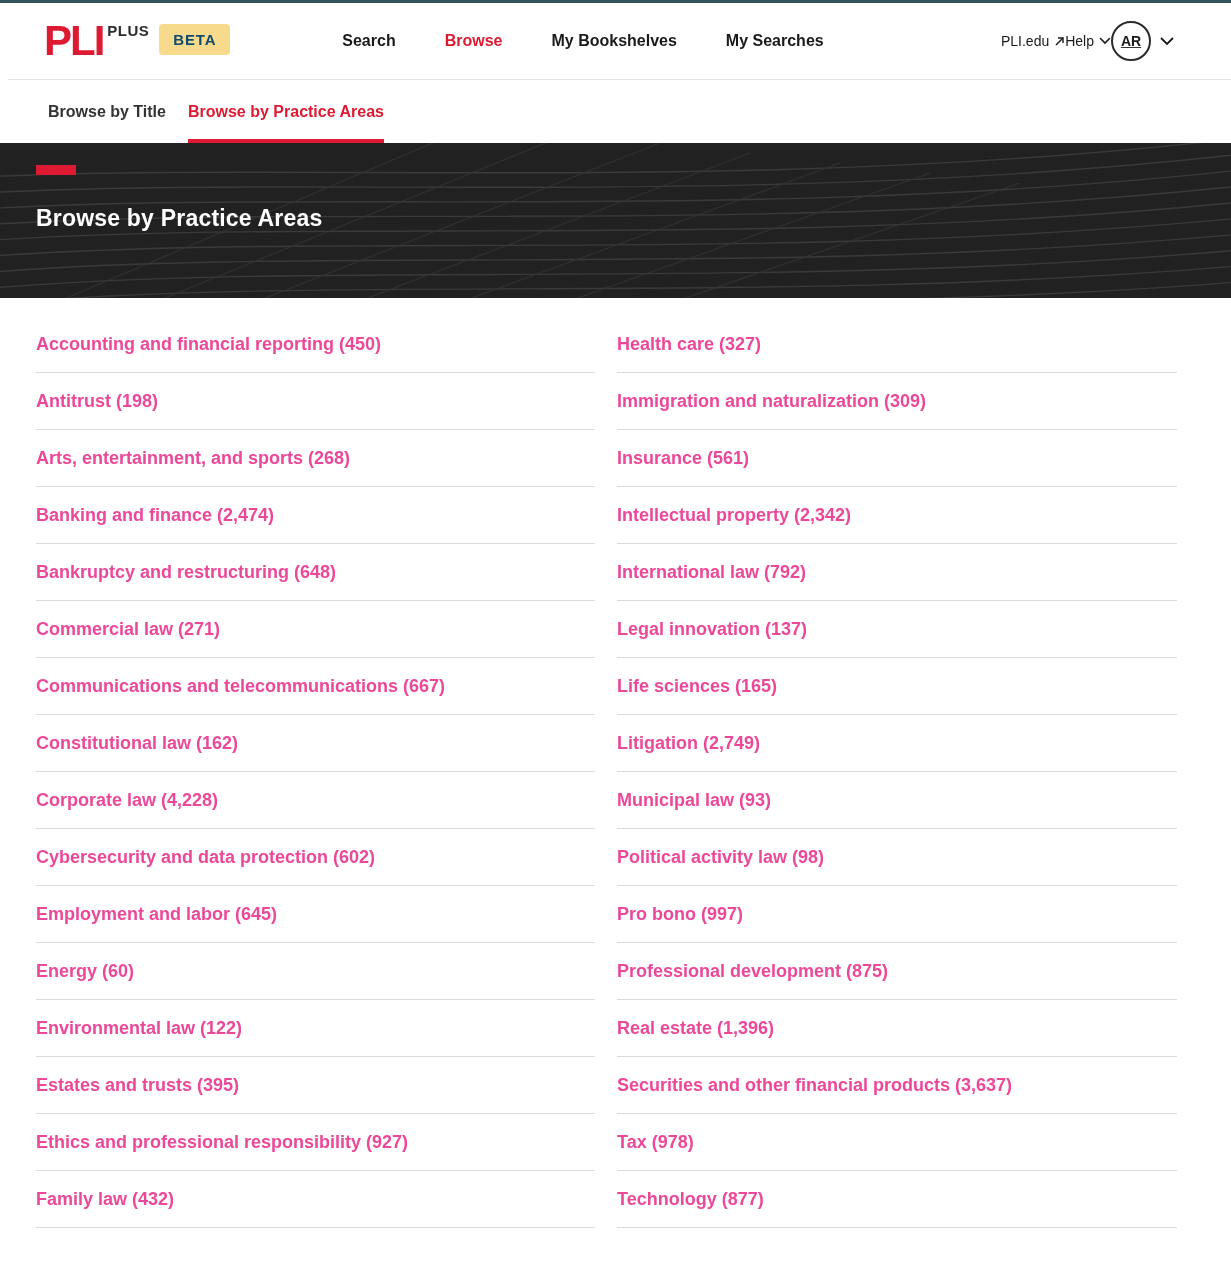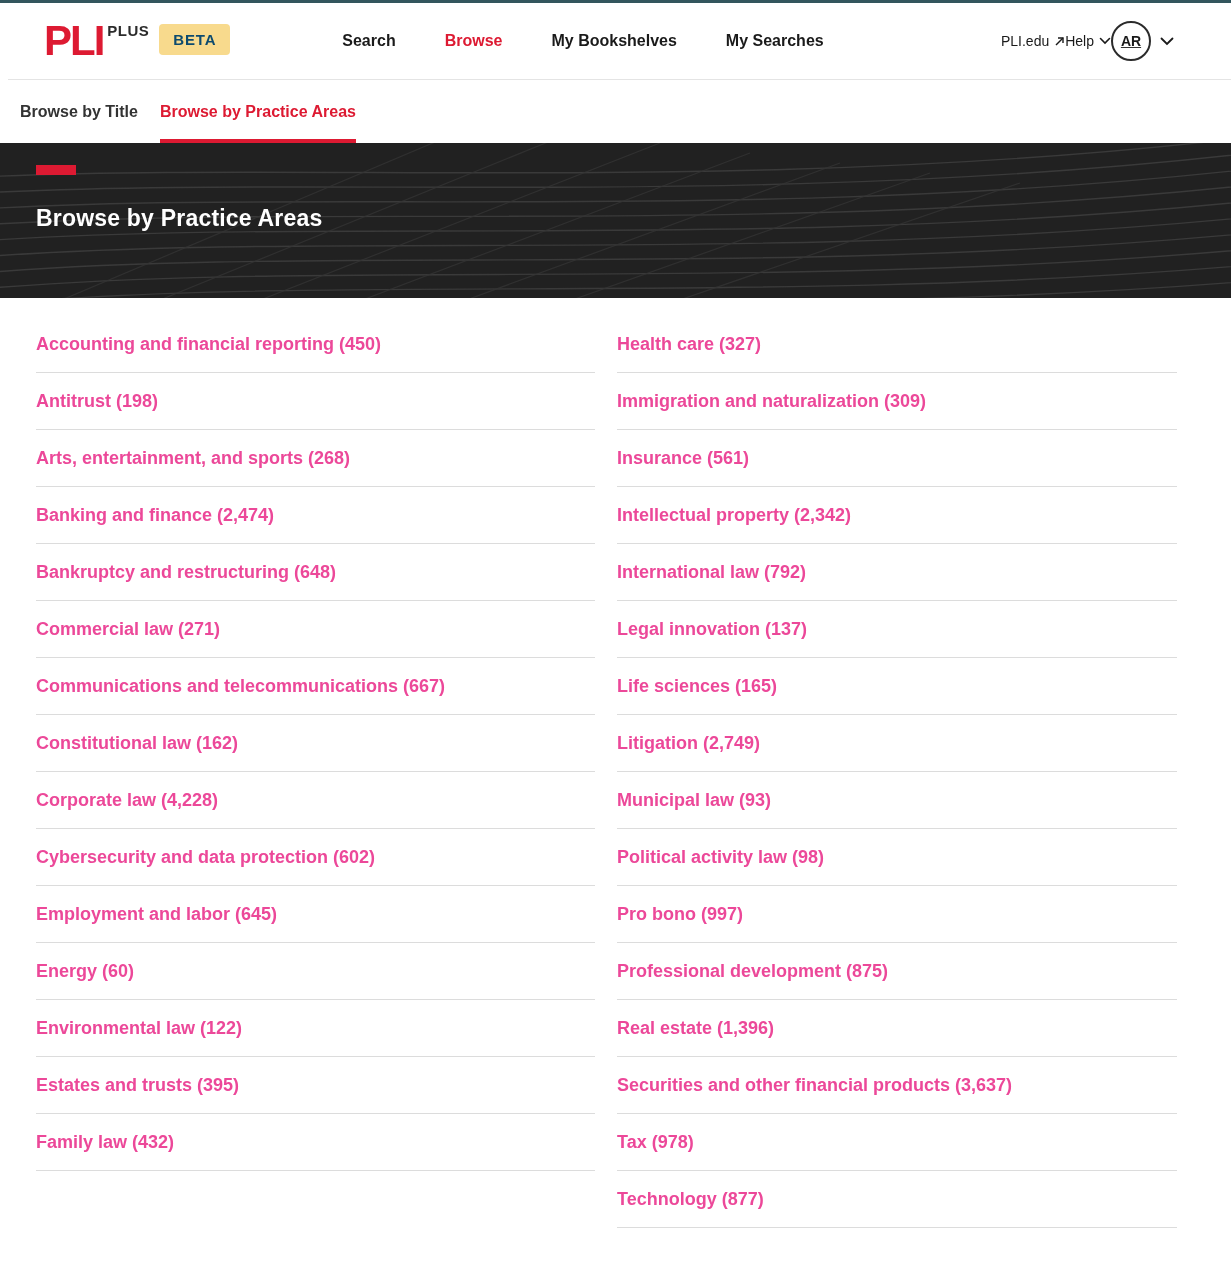--- a/index.html
+++ b/index.html
@@ -50,21 +50,21 @@
   }
   .icon svg { display:block; }
   .avatar-group { display:flex; align-items:center; gap:9px; cursor:pointer;text-decoration:underline; }
   .avatar {
     width:40px; height:40px; border:2px solid #2b2b2b; border-radius:50%;
     display:flex; align-items:center; justify-content:center;
     font-size:14px; font-weight:600; color:#1a1a1a; background:#fff;
   }
 
   
-  .subnav { height:63px; display:flex; align-items:stretch; gap:22px; padding-left:20px; background:#fff; }
+  .subnav { height:63px; display:flex; align-items:stretch; gap:22px; padding-left:48px; background:#fff; }
   .subnav-item {
     display:inline-flex; align-items:center;
     font-size:16px; font-weight:700; color:#333;
     text-decoration:none; cursor:pointer;
     border-bottom:4px solid transparent; padding-top:4px;
     white-space:nowrap;
   }
   .subnav-item.active { color:#dd1a32; border-bottom-color:#dd1a32; }
 
   
@@ -214,20 +214,23 @@
     <li>
         <a class="pa-link">Energy (60)</a>
       </li>
     <li>
         <a class="pa-link">Environmental law (122)</a>
       </li>
     <li>
         <a class="pa-link">Estates and trusts (395)</a>
       </li>
     <li>
+        <a class="pa-link">Ethics and professional responsibility (927)</a>
+      </li>
+    <li>
         <a class="pa-link">Family law (432)</a>
       </li>
   </ul>
   <ul class="pa-list">
     <li>
         <a class="pa-link">Health care (327)</a>
       </li>
     <li>
         <a class="pa-link">Immigration and naturalization (309)</a>
       </li>

